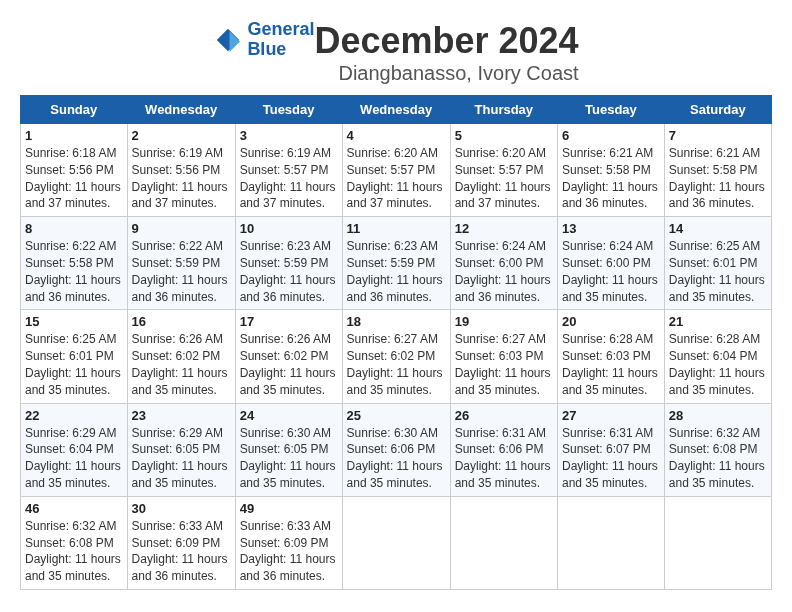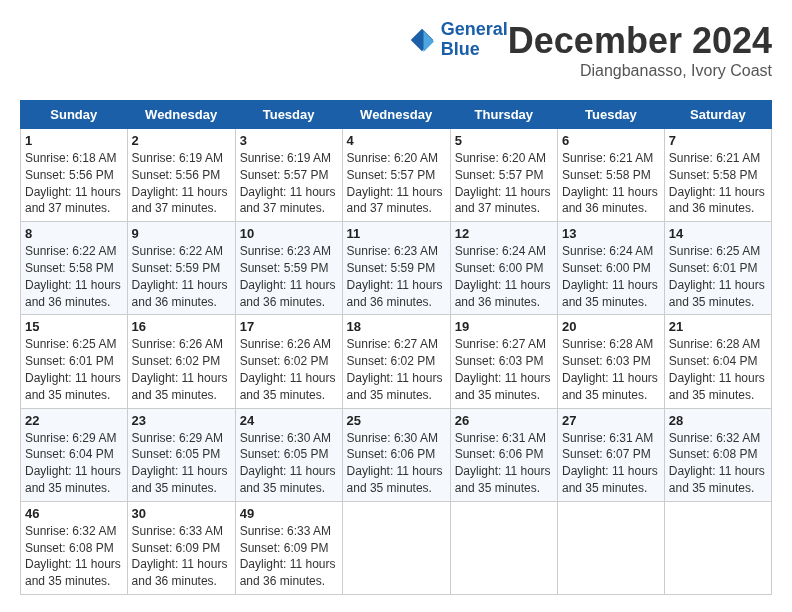--- a/index.html
+++ b/index.html
@@ -5,23 +5,23 @@
     * { box-sizing: border-box; margin: 0; padding: 0; }
     body {
       font-family: Arial, sans-serif;
       background: #fff;
       width: 792px;
       min-height: 612px;
       padding: 20px;
     }
     .header-area {
       display: flex;
-      justify-content: flex-end;
+      justify-content: center;
       align-items: flex-start;
-      margin-bottom: 20px;
+      margin-bottom: 10px;
     }
     .logo {
       display: flex;
       align-items: center;
       gap: 4px;
     }
     .logo-text {
       font-size: 18px;
       font-weight: bold;
       color: #333;
@@ -36,21 +36,21 @@
     }
     .title-area {
       text-align: right;
     }
     .month-title {
       font-size: 36px;
       font-weight: bold;
       color: #333;
     }
     .location-title {
-      font-size: 16px;
+      font-size: 20px;
       color: #555;
     }
     .calendar {
       width: 100%;
       border-collapse: collapse;
     }
     .calendar th {
       background-color: #1a5fa8;
       color: #fff;
       padding: 6px 4px;

